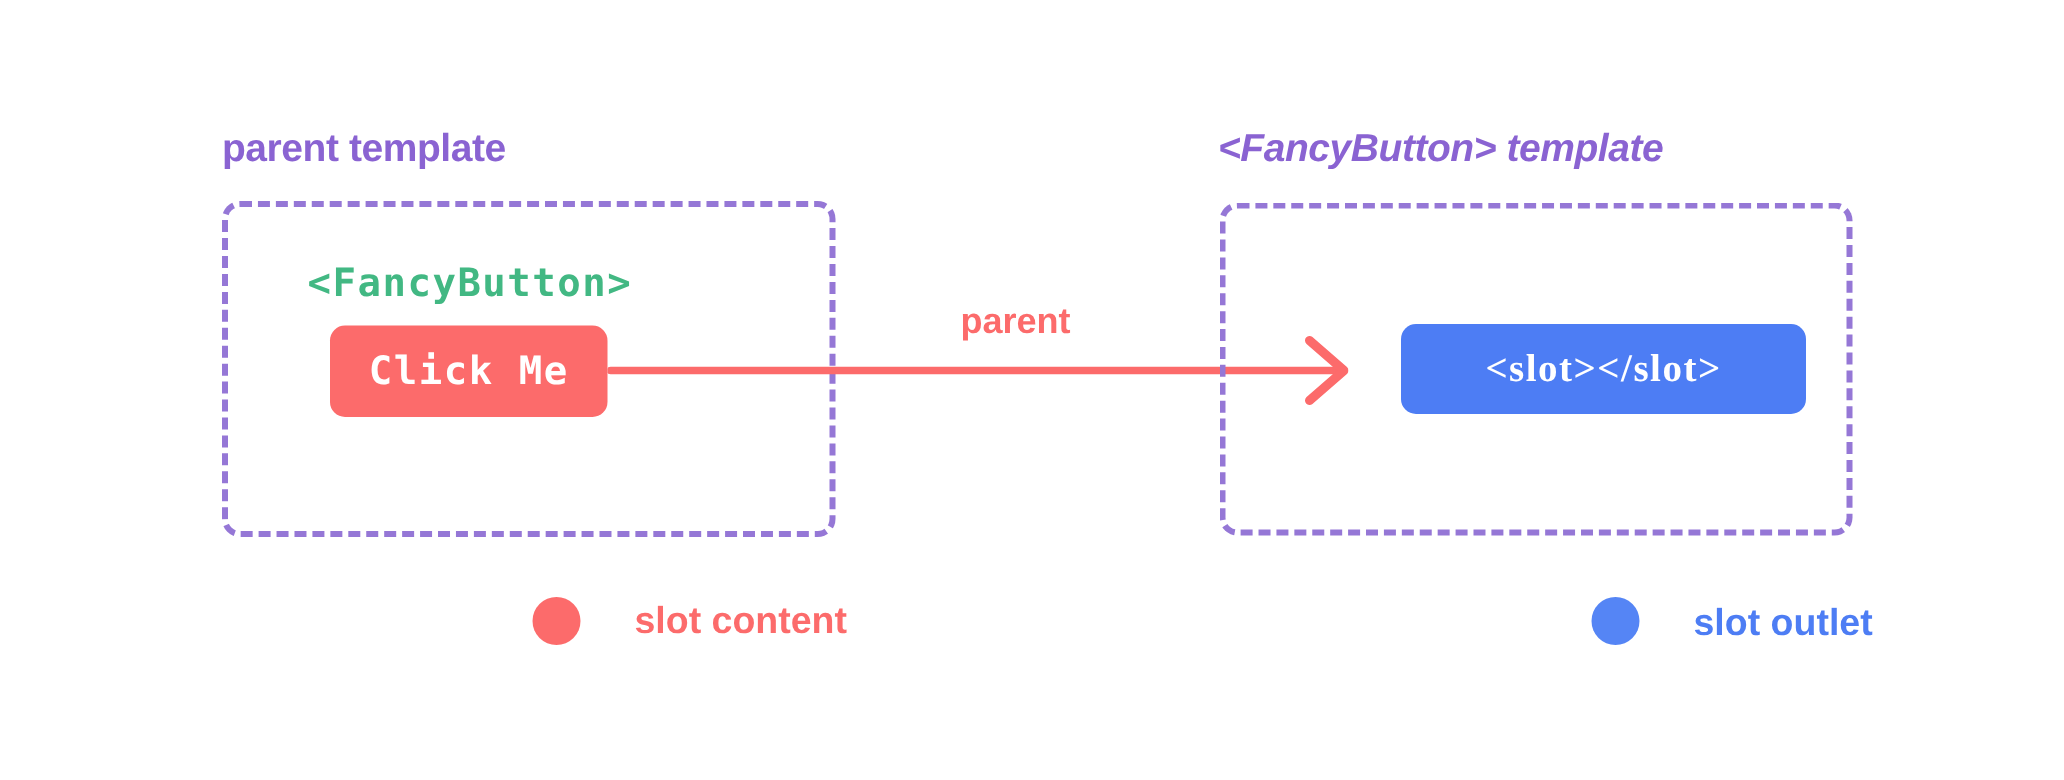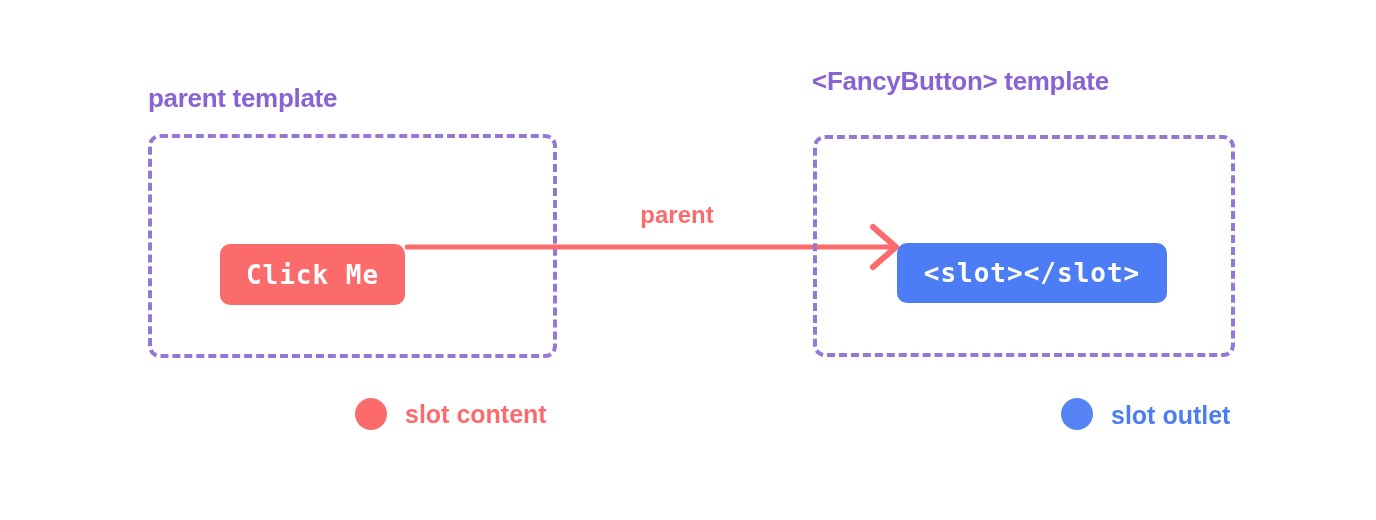--- a/index.html
+++ b/index.html
@@ -46,21 +46,20 @@
     display: flex;
     align-items: center;
     justify-content: center;
     font-family: "DejaVu Sans Mono", monospace;
     font-weight: 700;
     font-size: 26px;
     letter-spacing: 1px;
     color: #ffffff;
     border-radius: 10px;
     white-space: nowrap;
-    margin-top: 27px;
   }
   .chip.red { background: var(--red); }
   .chip.blue { background: var(--blue); }
   #replace-arrow-svg {
     position: absolute;
     left: 405px;
     top: 222px;
     width: 494px;
     height: 50px;
   }
@@ -71,21 +70,21 @@
     width: 190px;
     text-align: center;
     font-size: 24px;
     font-weight: 700;
     color: var(--red);
   }
   .legend-item {
     position: absolute;
     display: flex;
     align-items: center;
-    gap: 18px;
+    gap: 36px;
   }
   .legend-dot {
     width: 32px;
     height: 32px;
     border-radius: 50%;
     flex: 0 0 auto;
   }
   .legend-dot.red { background: var(--red); }
   .legend-dot.blue { background: var(--blue-light); }
   .legend-label {
@@ -98,37 +97,38 @@
 </style>
 </head>
 <body>
 
 <div id="canvas">
 
   <div class="panel-title" style="left:148px; top:83px;">parent template</div>
 
   <div class="dashed-box" style="left:148px; top:134px; width:409px; height:224px;"></div>
 
+  <div class="code" style="left:205px; top:174px;">&lt;FancyButton&gt;</div>
 
   <div class="chip red" style="left:220px; top:217px; width:185px; height:61px;">Click Me</div>
 
 
   <svg id="replace-arrow-svg" viewBox="0 0 494 50" aria-hidden="true">
     <line x1="2" y1="25" x2="486" y2="25" stroke="#fc6b6b" stroke-width="5" stroke-linecap="round"></line>
     <polyline points="468,5 491,25 468,45" fill="none" stroke="#fc6b6b" stroke-width="6" stroke-linecap="round" stroke-linejoin="round"></polyline>
   </svg>
 
   <div class="arrow-label">parent</div>
 
-  <div class="panel-title" style="left:812px; top:66px;">&lt;FancyButton&gt; template</div>
+  <div class="panel-title" style="left:812px; top:83px;font-style:italic;">&lt;FancyButton&gt; template</div>
 
   <div class="dashed-box" style="left:813px; top:135px; width:422px; height:222px;"></div>
 
 
-  <div class="chip blue" style="left:897px; top:216px; width:270px; height:60px;">&lt;slot&gt;&lt;/slot&gt;</div>
+  <div class="chip blue" style="left:934px; top:216px; width:270px; height:60px;font-family:Liberation Serif, serif;">&lt;slot&gt;&lt;/slot&gt;</div>
 
 
   <div class="legend-item" style="left:355px; top:398px;">
     <span class="legend-dot red"></span>
     <span class="legend-label red">slot content</span>
   </div>
 
   <div class="legend-item" style="left:1061px; top:398px;align-items:flex-end;">
     <span class="legend-dot blue"></span>
     <span class="legend-label blue">slot outlet</span>

